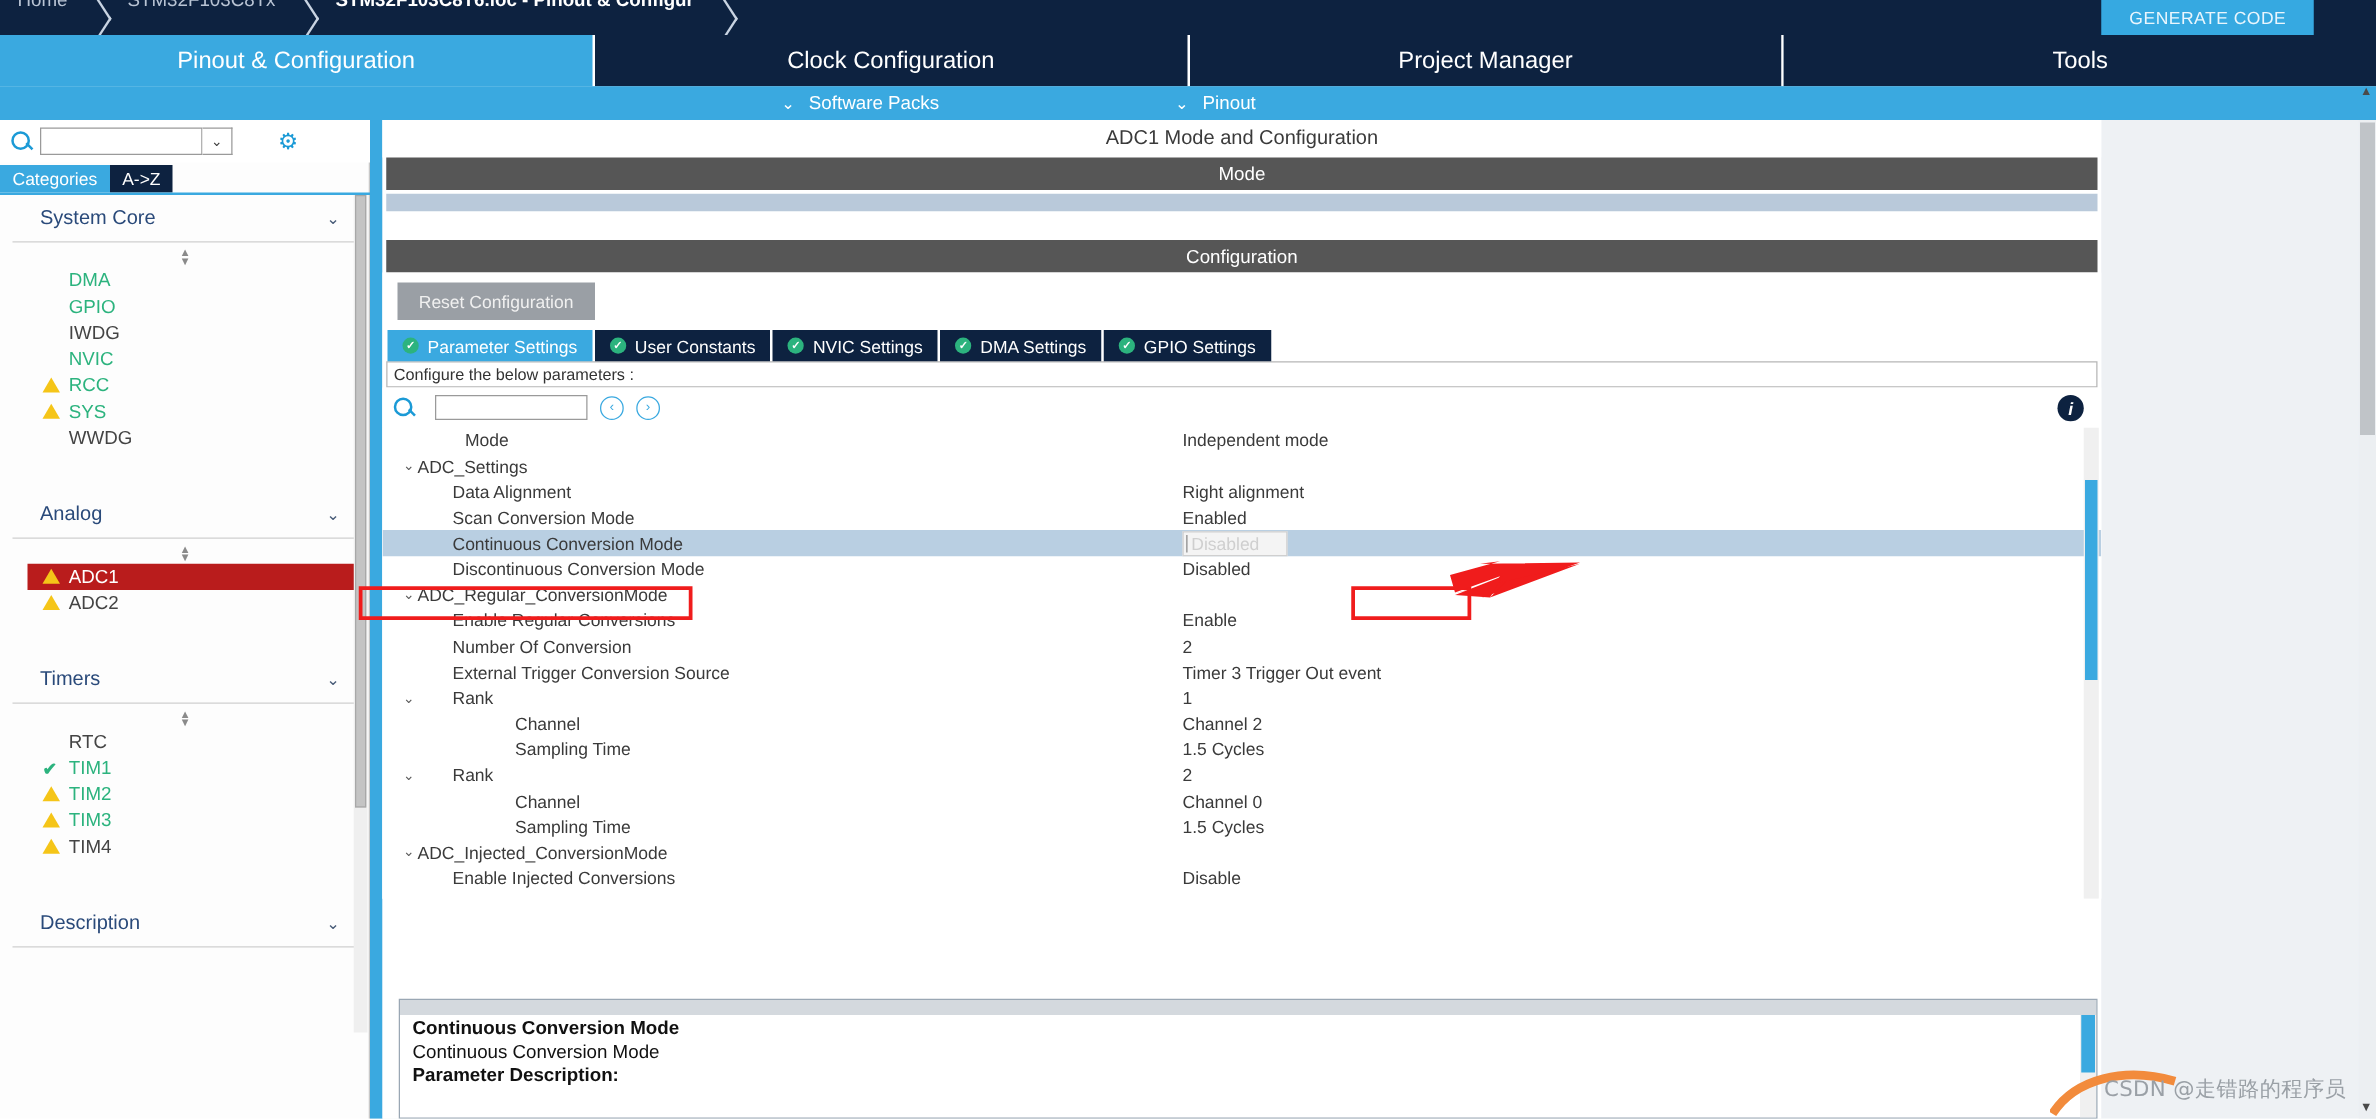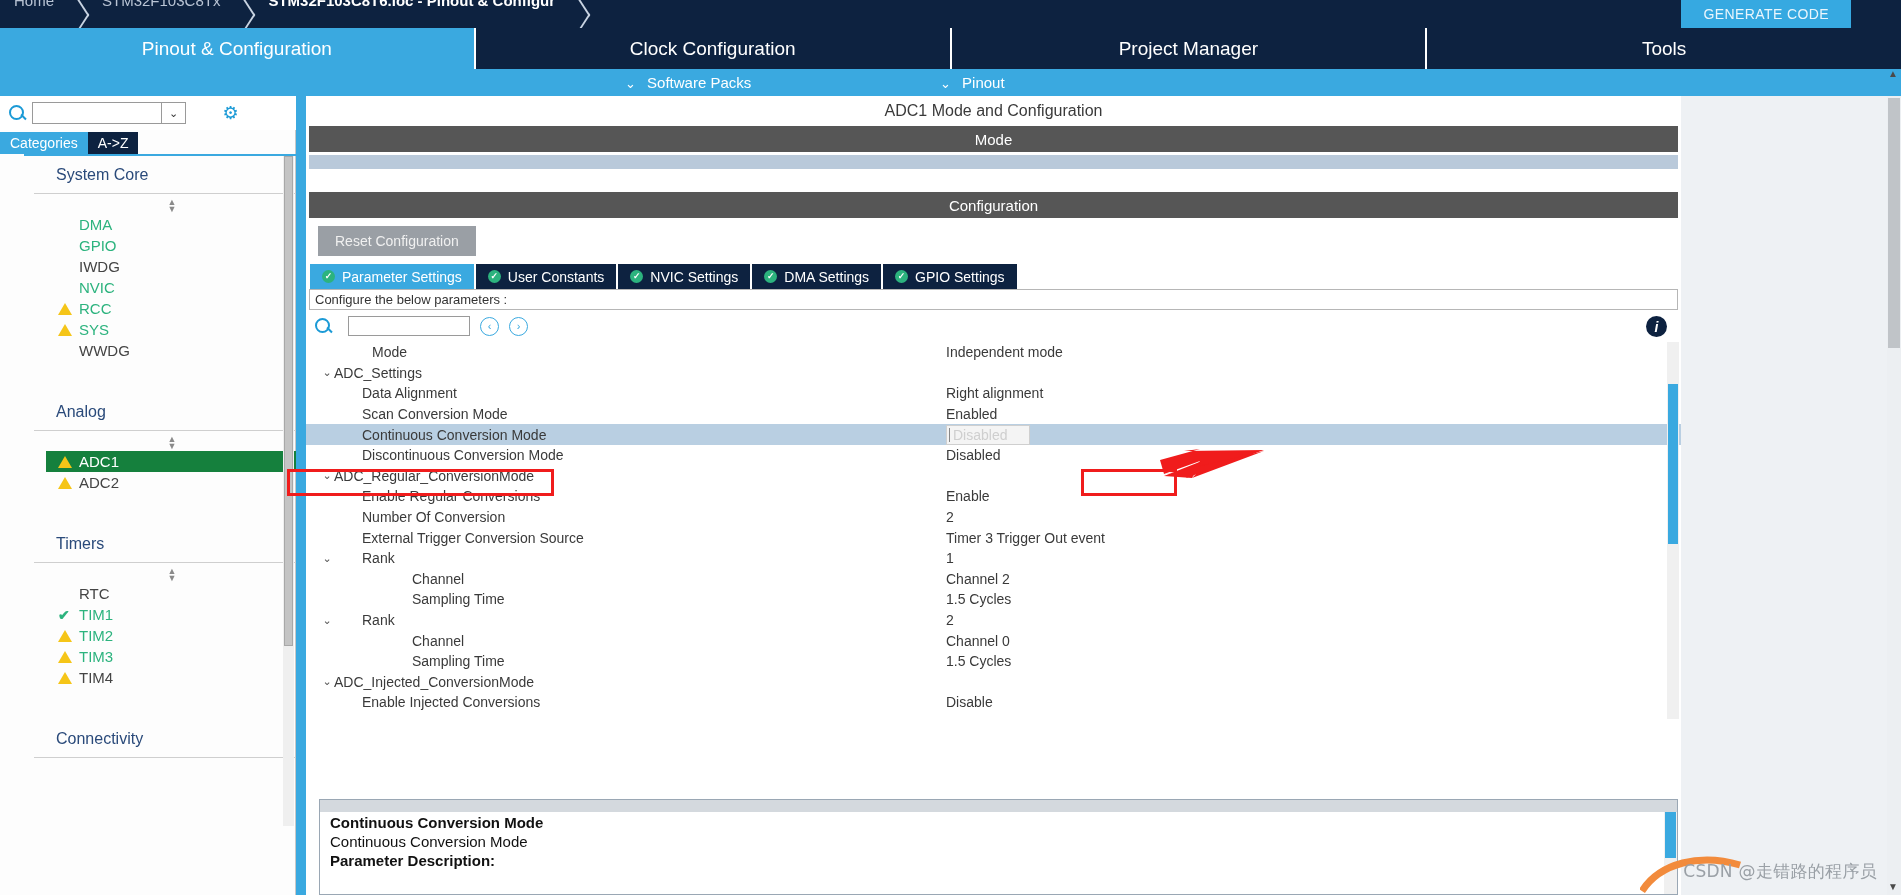--- a/index.html
+++ b/index.html
@@ -96,40 +96,40 @@
   }
   .cattab {
     height: 22px; padding: 0 10px; display: flex; align-items: center;
     font-size: 14px; color: #ffffff;
   }
   .cattab.active { background: #3aa9e0; }
   .cattab.inactive { background: #0d2240; }
 
   .treewrap {
     position: absolute; left: 0; top: 58px; width: 296px; height: 741px;
-    overflow: hidden; border-top: 2px solid #3aa9e0; margin-left: 24px;
+    overflow: hidden; border-top: 2px solid #3aa9e0;
   }
   .grp-head {
     height: 38px; display: flex; align-items: center; justify-content: space-between;
     padding: 0 14px 0 22px; font-size: 16px; color: #2a4a7a;
     border-bottom: 1px solid #cfcfcf; margin: 0 10px;
   }
   .grp-head .cv { color: #4b5e7a; font-size: 13px; }
   .spinner {
     height: 16px; display: flex; align-items: center; justify-content: center;
     font-size: 9px; color: #8a8a8a; letter-spacing: 0; line-height: 7px;
     flex-direction: column; margin-top: 4px;
   }
   .leaf {
     height: 21px; display: flex; align-items: center; padding-left: 34px;
     font-size: 15px; color: #444; position: relative;
   }
   .leaf.green { color: #2cb37e; }
   .leaf.dark { color: #444; }
-  .leaf.selected { background: #15803d; color: #ffffff; margin: 0 5px 0 22px; padding-left: 12px; }
+  .leaf.selected { background: #b91c1c; color: #ffffff; margin: 0 5px 0 22px; padding-left: 12px; }
   .badge { width: 16px; flex: 0 0 16px; margin-right: 5px; display: inline-block; }
   .leaf.selected .badge { margin-right: 5px; }
   .warn-tri {
     display: inline-block; width: 0; height: 0; position: relative; top: 1px;
     border-left: 7px solid transparent; border-right: 7px solid transparent;
     border-bottom: 12px solid #f5c518;
   }
   .chk { color: #2cb37e; font-size: 14px; font-weight: bold; }
   .grp-gap { height: 32px; }
 
@@ -421,21 +421,21 @@
         <span>TIM3</span>
       </div>
       <div class="leaf dark">
         <span class="badge"><i class="warn-tri"></i></span>
         <span>TIM4</span>
       </div>
 
       <div class="grp-gap"></div>
 
       <div class="grp-head">
-        <span>Connectivity</span>
+        <span>Description</span>
         <span class="cv">⌄</span>
       </div>
     </div>
 
     <div class="lscroll">
       <div class="thumb"></div>
     </div>
   </div>
 
   <div class="main">

